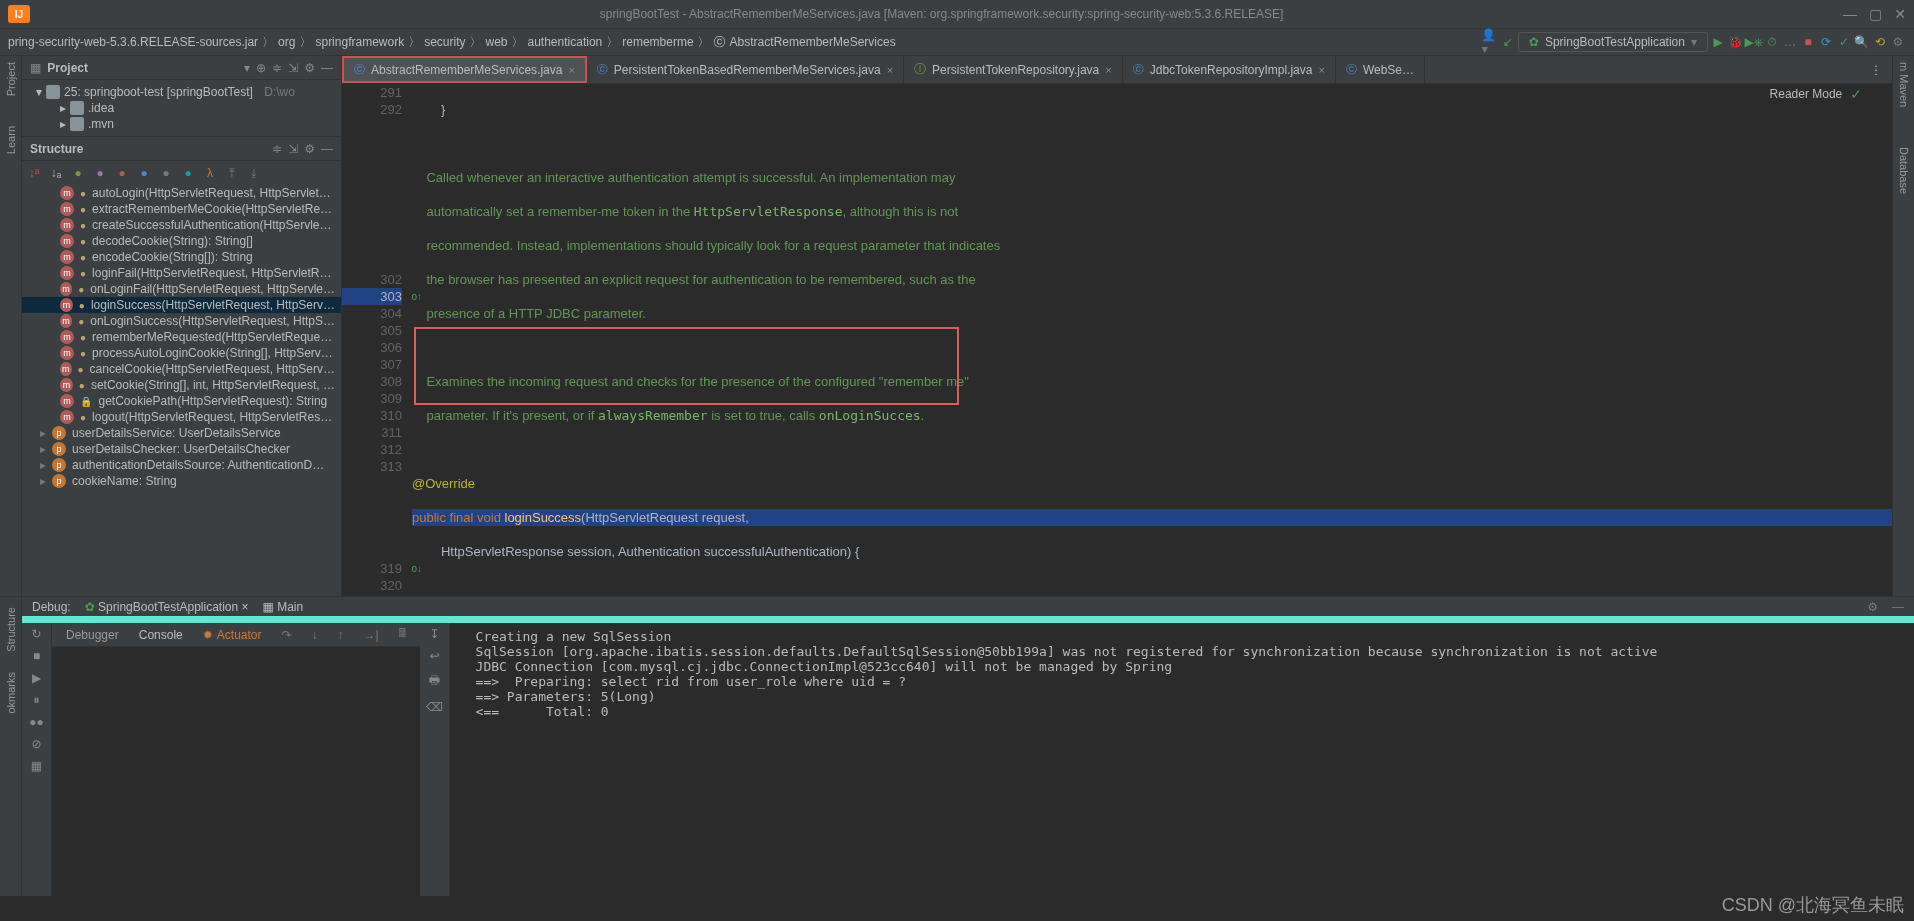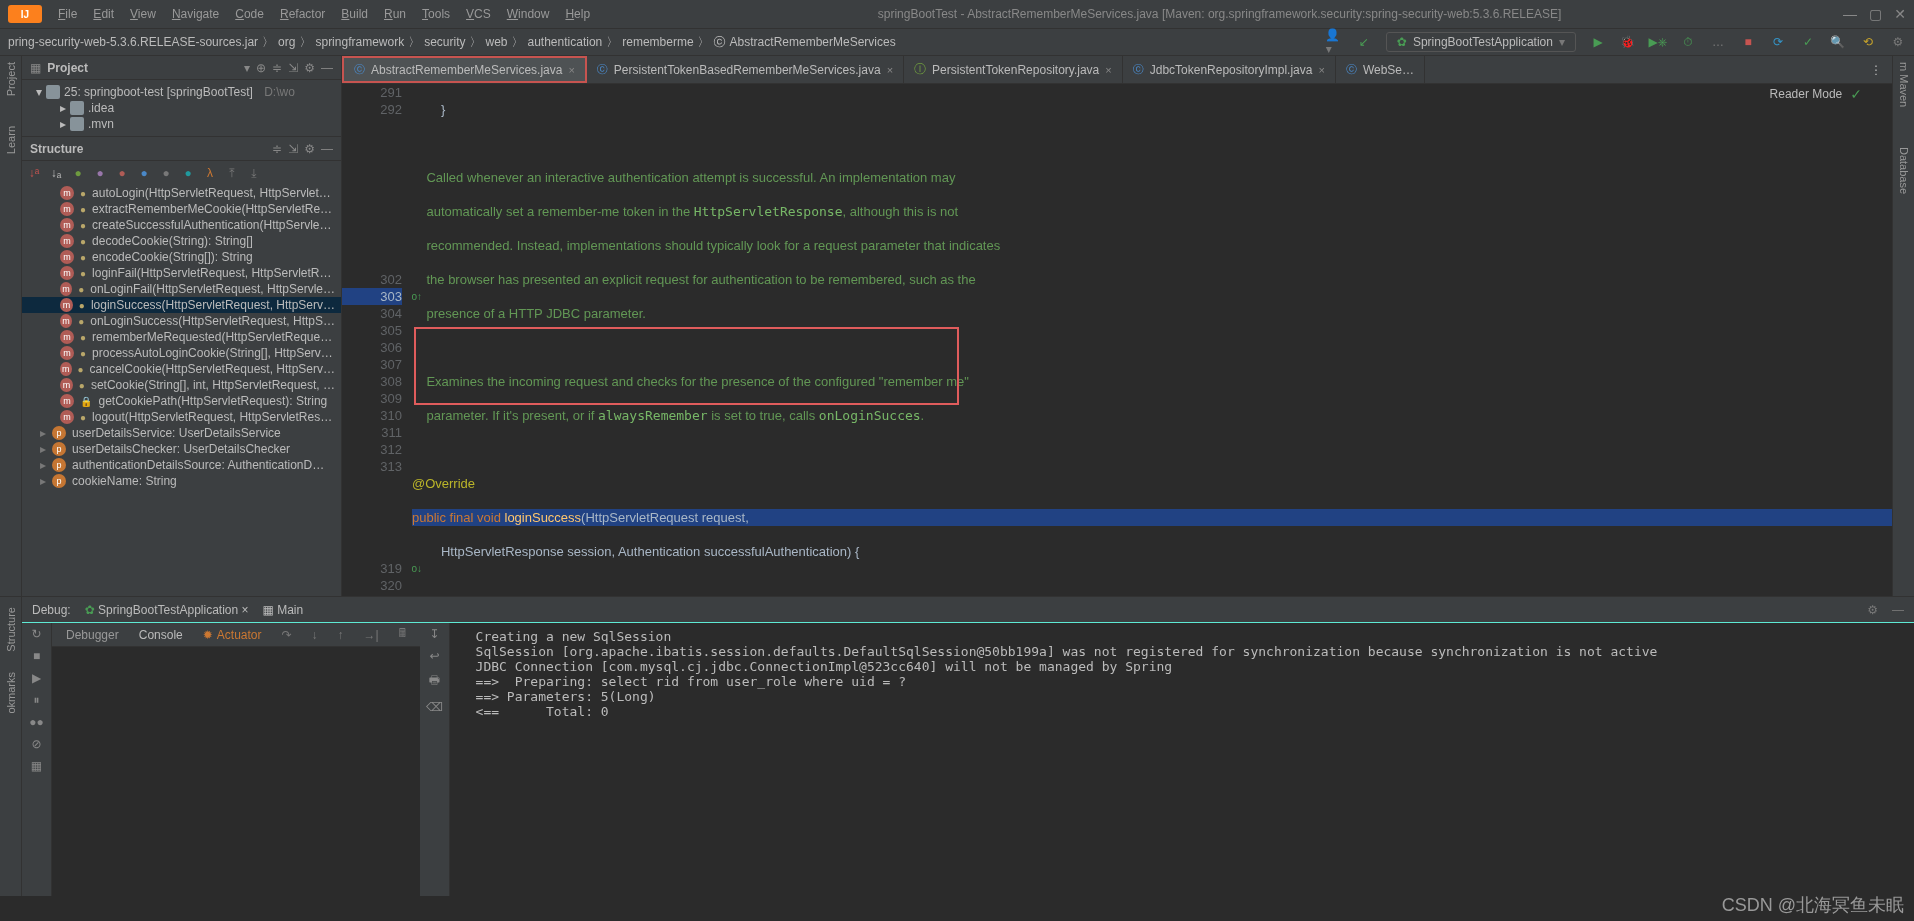--- a/index.html
+++ b/index.html
@@ -1,24 +1,24 @@
 <!DOCTYPE html>
 <html><head>
 <meta charset="utf-8">
 <style>
 * { box-sizing: border-box; margin: 0; padding: 0; font-family: "Segoe UI", sans-serif; }
 body { background: #2b2b2b; color: #bbb; width: 1914px; height: 921px; overflow: hidden; font-size: 12px; }
 .titlebar { height: 28px; background: #3c3f41; display: flex; align-items: center; padding: 0 8px; color: #999; }
-.titlebar .logo { width: 34px; height: 18px; margin-right: 10px; background: #fc801d; border-radius: 3px; display:flex; align-items:center; justify-content:center; color:#fff; font-weight:bold; font-size:10px; }
+.titlebar .logo { width: 22px; height: 18px; margin-right: 10px; background: #fc801d; border-radius: 3px; display:flex; align-items:center; justify-content:center; color:#fff; font-weight:bold; font-size:10px; }
 .titlebar .menus { display: flex; gap: 4px; }
 .titlebar .menus span { padding: 2px 6px; cursor: default; text-decoration: underline; text-decoration-color: transparent; }
 .titlebar .menus span::first-letter { text-decoration: underline; }
 .titlebar .title { flex: 1; text-align: center; color: #888; }
 .titlebar .winbtns { display: flex; gap: 12px; color: #888; font-size: 14px; }
-.toolbar { height: 28px; background: #3c3f41; border-top: 1px solid #323232; border-bottom: 1px solid #323232; display: flex; align-items: center; padding: 0 8px; gap: 14px; color: #999; }
+.toolbar { height: 28px; background: #3c3f41; border-top: 1px solid #323232; border-bottom: 1px solid #323232; display: flex; align-items: center; padding: 0 8px; gap: 2px; color: #999; }
 .toolbar .bc { display: flex; gap: 4px; align-items: center; }
 .toolbar .bc span { color: #bbb; }
 .toolbar .sep { color: #666; }
 .toolbar .spacer { flex: 1; }
 .toolbar .runconf { background: #3c3f41; border: 1px solid #555; border-radius: 3px; padding: 2px 10px; color: #bbb; display:flex; align-items:center; gap:6px; }
 .toolbar .ico { width: 16px; height: 16px; display: inline-flex; align-items: center; justify-content: center; font-size: 12px; }
 .green { color: #499c54; }
 .orange { color: #cc7832; }
 .red { color: #c75450; }
 .grey { color: #787878; }
@@ -61,51 +61,37 @@
 .src .ln.hl { background: #214283; }
 .javadoc { color: #629755; }
 .kw { color: #cc7832; }
 .fn { color: #ffc66d; }
 .ann { color: #bbb529; }
 .redbox { position: absolute; border: 2px solid #e05c5c; pointer-events: none; }
 .debug { height: 300px; border-top: 1px solid #323232; background: #2b2b2b; display: flex; }
 .dleft { width: 22px; background: #3c3f41; border-right: 1px solid #323232; display:flex; flex-direction:column; align-items:center; padding-top:10px; gap:20px; }
 .dleft span { writing-mode: vertical-rl; transform: rotate(180deg); color: #999; font-size: 11px; }
 .dmain { flex: 1; display: flex; flex-direction: column; }
-.dtabs { height: 26px; display: flex; align-items: center; padding: 0 10px; gap: 14px; border-bottom: 1px solid #5eead4; background: #3c3f41; }
+.dtabs { height: 26px; display: flex; align-items: center; padding: 0 10px; gap: 14px; border-bottom: 7px solid #5eead4; background: #3c3f41; }
 .dtabs .dt { color: #bbb; }
 .dtabs2 { height: 24px; display: flex; align-items: center; padding: 0 14px; gap: 20px; border-bottom: 1px solid #323232; background: #3c3f41; font-size: 12px; }
 .dtabs2 .dt2 { color: #999; }
 .dtabs2 .dt2.act { color: #bbb; }
 .dtabs2 .dt2.spec { color: #cc7832; display:flex; align-items:center; gap:4px; }
 .dctrl { width: 30px; background: #3c3f41; border-right: 1px solid #323232; display:flex; flex-direction:column; align-items:center; padding-top:4px; gap:8px; }
 .dctrl span { color: #888; font-size: 12px; }
 .dbody { flex: 1; display: flex; }
 .console { flex: 1; background: #2b2b2b; font-family: "Consolas", monospace; font-size: 13px; color: #bbb; padding: 6px 10px; white-space: pre; overflow: hidden; }
 .watermark { position: absolute; right: 10px; bottom: 4px; color: #999; font-size: 18px; }
 </style>
 </head>
 <body>
 
 <div class="titlebar">
   <div class="logo">IJ</div>
-  <div class="menus">
-    <span>File</span>
-    <span>Edit</span>
-    <span>View</span>
-    <span>Navigate</span>
-    <span>Code</span>
-    <span>Refactor</span>
-    <span>Build</span>
-    <span>Run</span>
-    <span>Tools</span>
-    <span>VCS</span>
-    <span>Window</span>
-    <span>Help</span>
-  </div>
   <div class="title">springBootTest - AbstractRememberMeServices.java [Maven: org.springframework.security:spring-security-web:5.3.6.RELEASE]</div>
   <div class="winbtns">
     <span>—</span>
     <span>▢</span>
     <span>✕</span>
   </div>
 </div>
 
 <div class="toolbar">
   <div class="bc">

